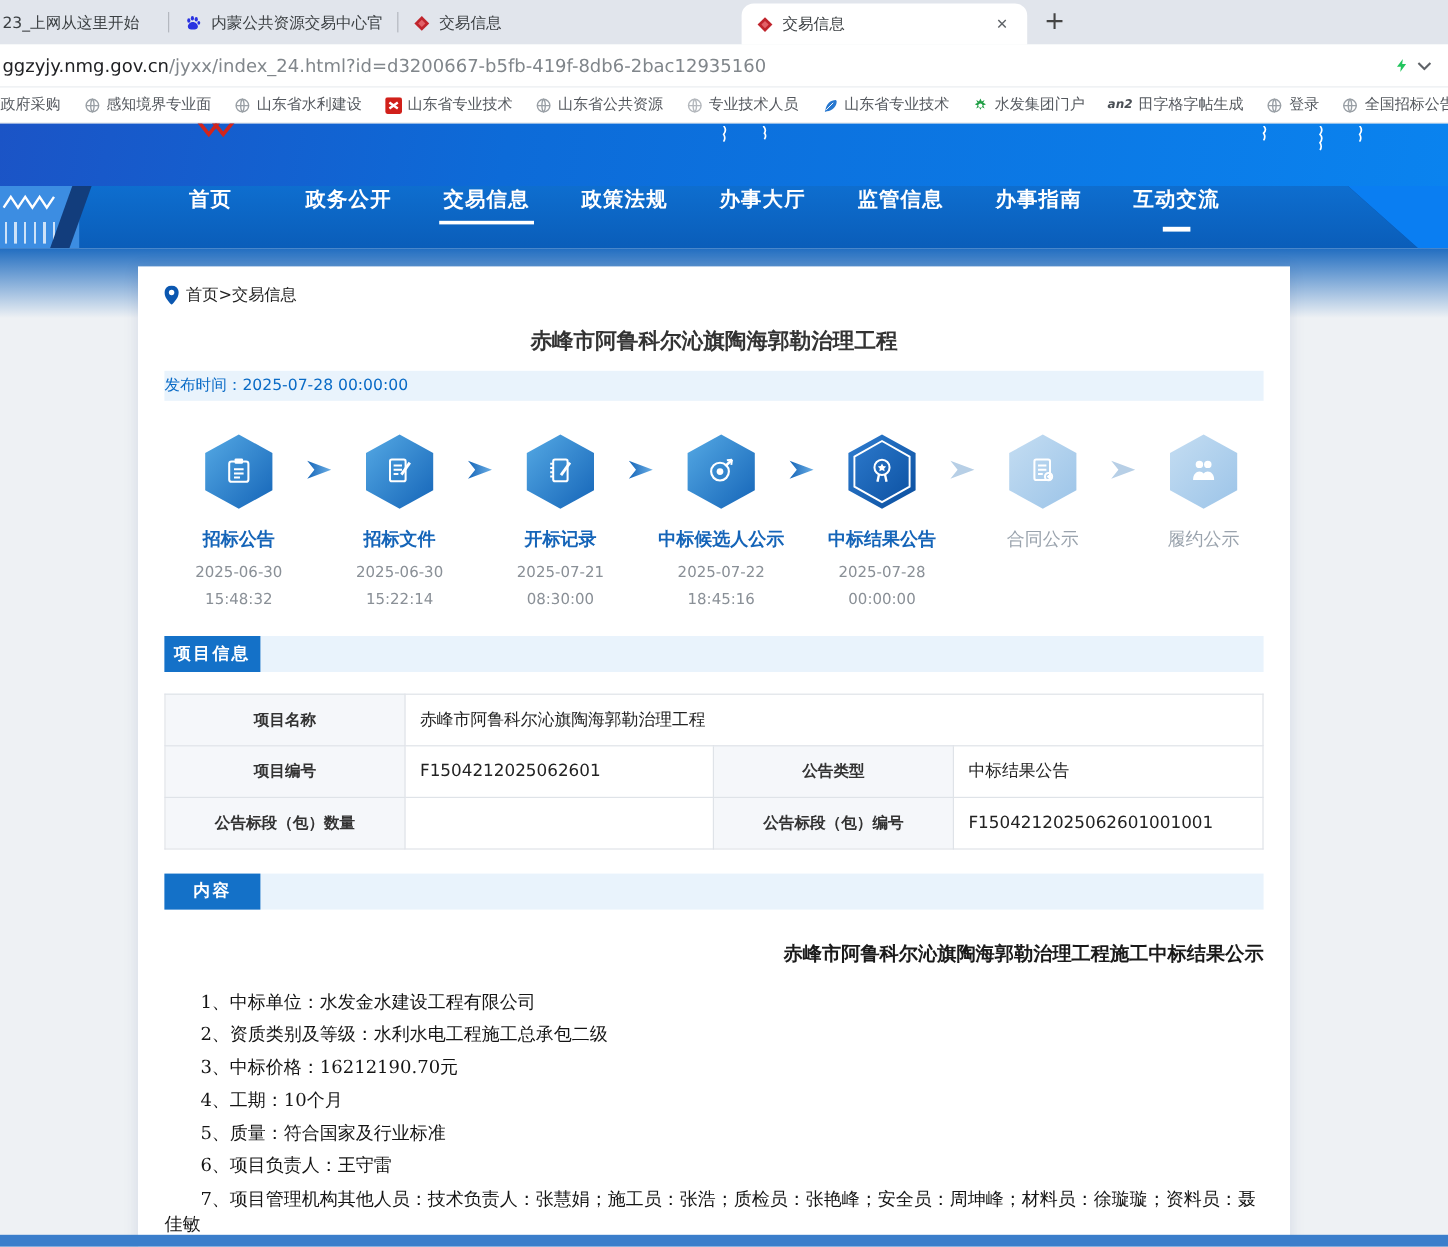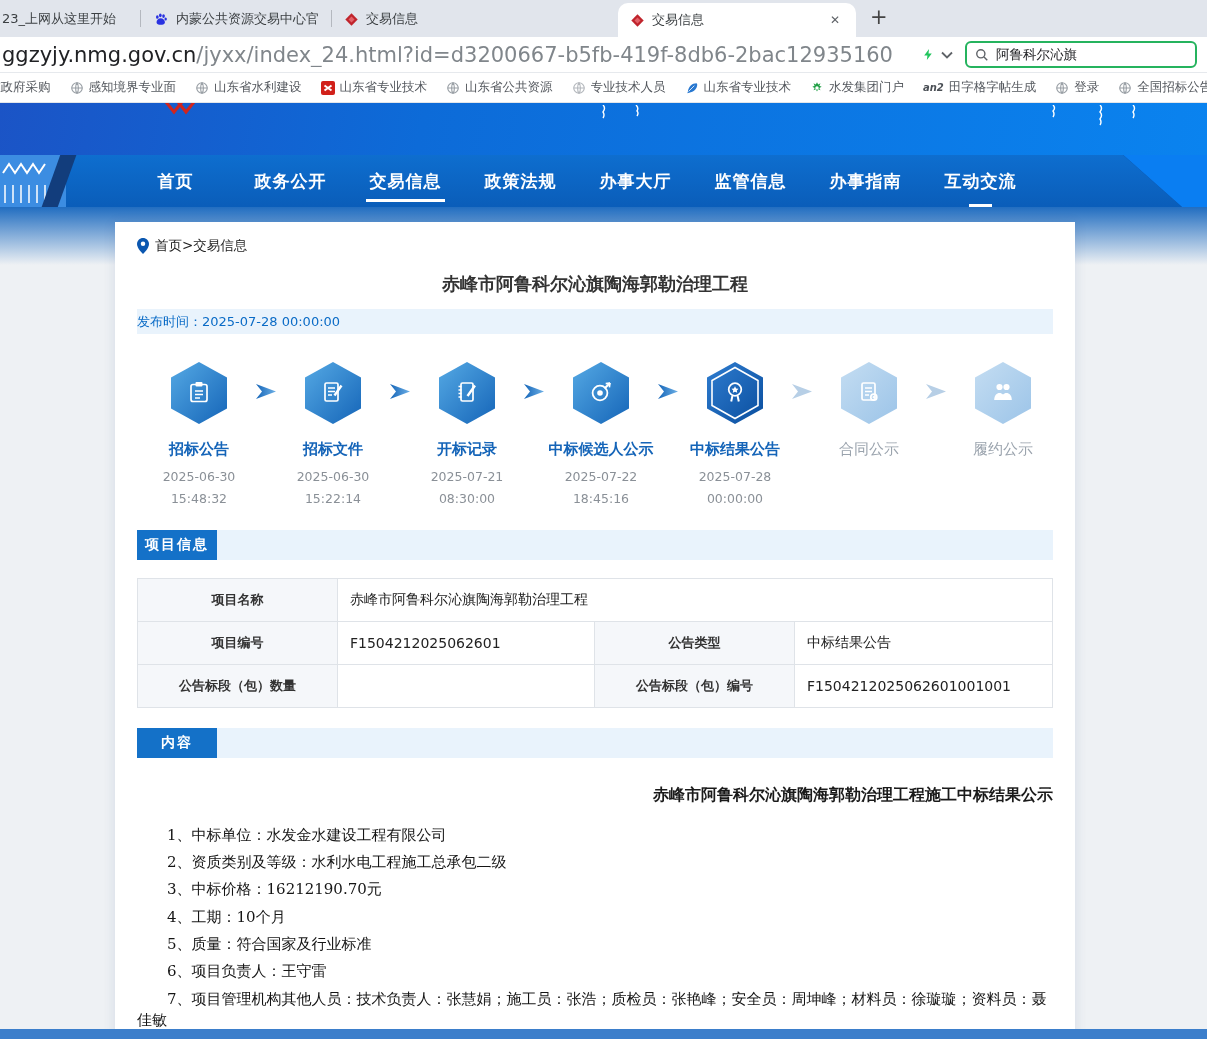--- a/index.html
+++ b/index.html
@@ -14,39 +14,39 @@
          color:#3c4043; overflow:hidden; white-space:nowrap; }
   .tab .tab-label { overflow:hidden; text-overflow:clip; }
   .tab.t0 { width:140px; padding-left:2px; }
   .tab.t1 { width:190px; }
   .tab.t2 { width:286px; }
   .tab.active { width:238px; background:#fff; border-radius:10px 10px 0 0; height:34px; position:relative; }
   .tab-sep { width:1px; height:17px; background:#8f949b; opacity:.55; align-self:center; }
   .tab-close { margin-left:auto; font-size:12px; color:#5f6368; padding:2px 4px; cursor:default; }
   .newtab-btn { font-size:21px; color:#444; padding:0 12px 4px 14px; align-self:center; }
   .urlbar { height:36px; background:#fff; border-bottom:1px solid #e6e9ed; display:flex; align-items:center; padding:0 10px 0 2px; }
-  .url-text { font-size:21px; white-space:nowrap; overflow:hidden; }
+  .url-text { font-size:15px; white-space:nowrap; overflow:hidden; }
   .url-domain { color:#202124; }
   .url-path { color:#80868b; }
   .url-right { margin-left:auto; display:flex; align-items:center; gap:8px; }
   .flash-group { display:flex; align-items:center; gap:6px; padding:2px 4px; }
   .searchbox { width:232px; height:27px; border:2px solid #25b35e; border-radius:6px; display:flex;
                align-items:center; gap:7px; padding:0 8px; font-size:13.5px; color:#202124; background:#fff; }
   .bookmarks { height:30px; background:#fff; border-bottom:1px solid #e3e6ea; display:flex; align-items:center;
                gap:19px; font-size:12.5px; color:#54585e; padding:0 4px; overflow:hidden; white-space:nowrap; }
   .bm { display:flex; align-items:center; gap:5px; flex:none; }
   .bm.first { margin-left:-16px; }
   .bm-label { max-width:97px; overflow:hidden; }
   .an2-glyph { font-style:italic; font-weight:bold; font-size:10px; color:#4a4f55; }
   
   .banner { height:52px; background:linear-gradient(100deg,#1b54c6 0%,#0d6bd8 35%,#0a83ef 100%); position:relative; overflow:hidden; }
   .logo-chevrons { position:absolute; left:158px; top:-2px; }
   .mong { position:absolute; top:2px; }
   .navbar { height:52px; background:linear-gradient(180deg,#0e6ecf,#0a5db9); position:relative; overflow:hidden;
-            display:flex; align-items:center; padding-left:118px; }
+            display:flex; align-items:flex-start; padding-left:118px; }
   .nav-item { width:115px; text-align:center; font-size:17px; font-weight:bold; color:#fff; position:relative; letter-spacing:1px; }
   .nav-item .under { display:none; }
   .nav-item.active .under { display:block; position:absolute; left:18px; right:18px; bottom:-9px; height:3px; background:#fff; }
   .nav-item.mini-under .under { display:block; position:absolute; left:46px; right:46px; bottom:-15px; height:4px; background:#fff; }
   .deco-left-stripes { position:absolute; left:0; top:0; width:66px; height:52px;
       background:#3c8de2 repeating-linear-gradient(90deg, rgba(255,255,255,.75) 0 2px, transparent 2px 8px);
       background-size:46px 18px; background-position:4px 30px; background-repeat:no-repeat; }
   .deco-left-zig { position:absolute; left:2px; top:6px; }
   .deco-left-dark { position:absolute; left:28px; top:0; width:62px; height:52px; background:#123d7c;
       clip-path:polygon(52% 0,78% 0,48% 100%,22% 100%); }
@@ -159,29 +159,20 @@
           <svg width="13" height="15" viewBox="0 0 24 24" fill="#22c55e">
             <path d="M13 2 4 14h6l-1 8 9-12h-6l1-8z"></path>
           </svg>
         </span>
       <span>
           <svg width="12" height="8" viewBox="0 0 12 8" fill="none" stroke="#5f6368" stroke-width="1.8">
             <path d="M1 1.5 6 6.5 11 1.5"></path>
           </svg>
         </span>
     </div>
-    <div class="searchbox">
-      <span>
-          <svg width="14" height="14" viewBox="0 0 24 24" fill="none" stroke="#5f6368" stroke-width="2.4">
-            <circle cx="10" cy="10" r="7"></circle>
-            <path d="M15.5 15.5 21 21"></path>
-          </svg>
-        </span>
-      <span>阿鲁科尔沁旗</span>
-    </div>
   </div>
 </div>
 
 <div class="bookmarks">
   <div class="bm first">
     <span class="bm-label">省政府采购</span>
   </div>
   <div class="bm">
     <span>
         <svg width="14" height="14" viewBox="0 0 24 24" fill="none" stroke="#9aa0a6" stroke-width="2">

